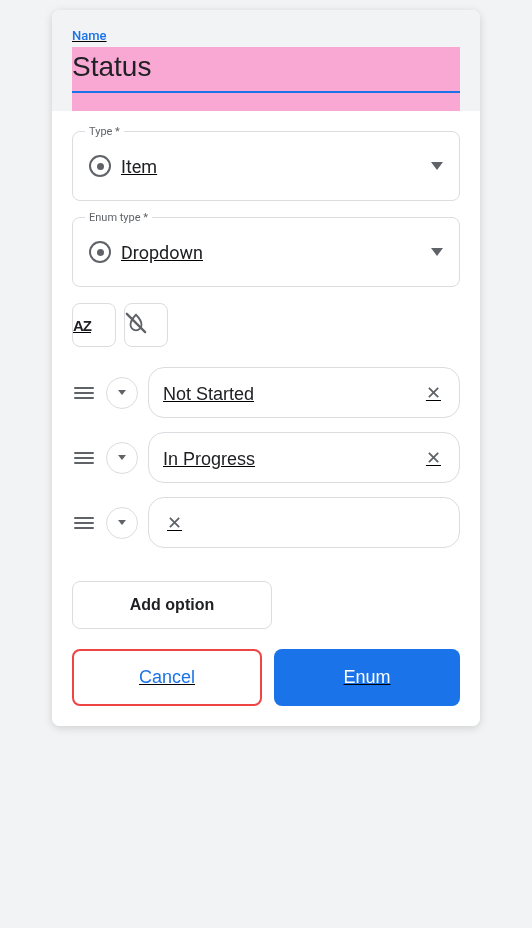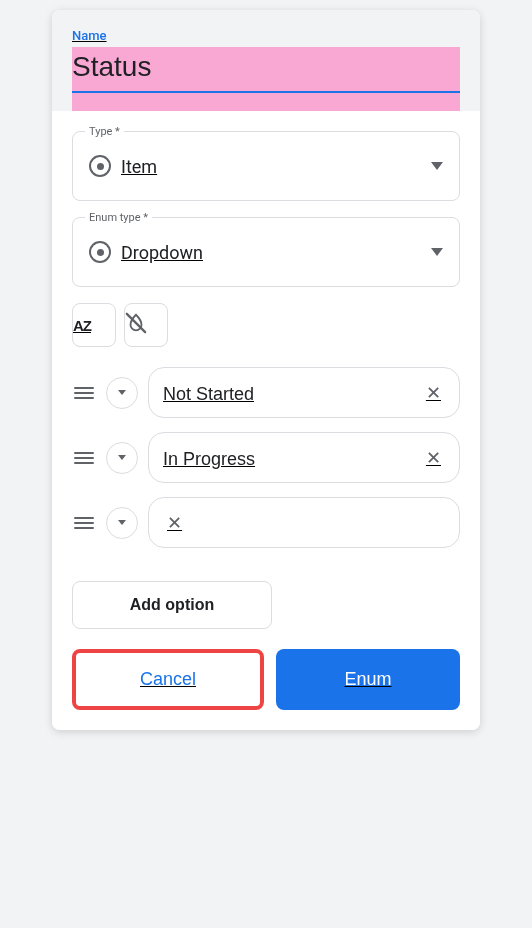--- a/index.html
+++ b/index.html
@@ -212,21 +212,21 @@
       margin-top: 13px;
     }
     
     .action-buttons {
       display: flex;
       gap: 12px;
     }
     .cancel-btn {
       flex: 1;
       padding: 16px;
-      border: 4px solid #ef4444;
+      border: 2px solid #ef4444;
       border-radius: 8px;
       background: #fff;
       font-size: 18px;
       font-weight: 500;
       color: #1a73e8;
       cursor: pointer;
       text-align: center;
     }
     .save-btn {
       flex: 1;

